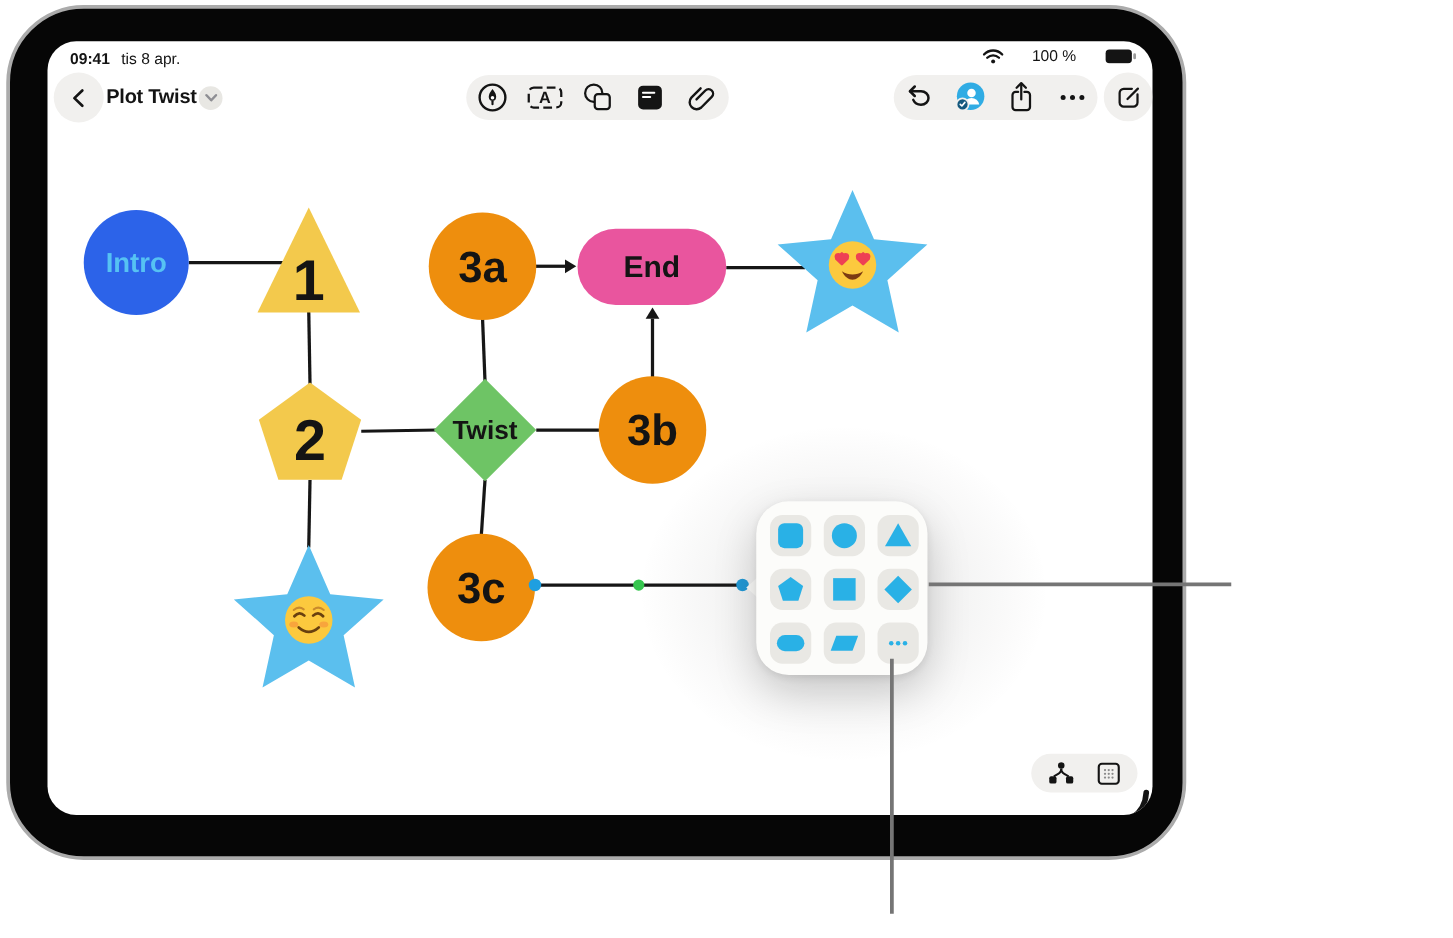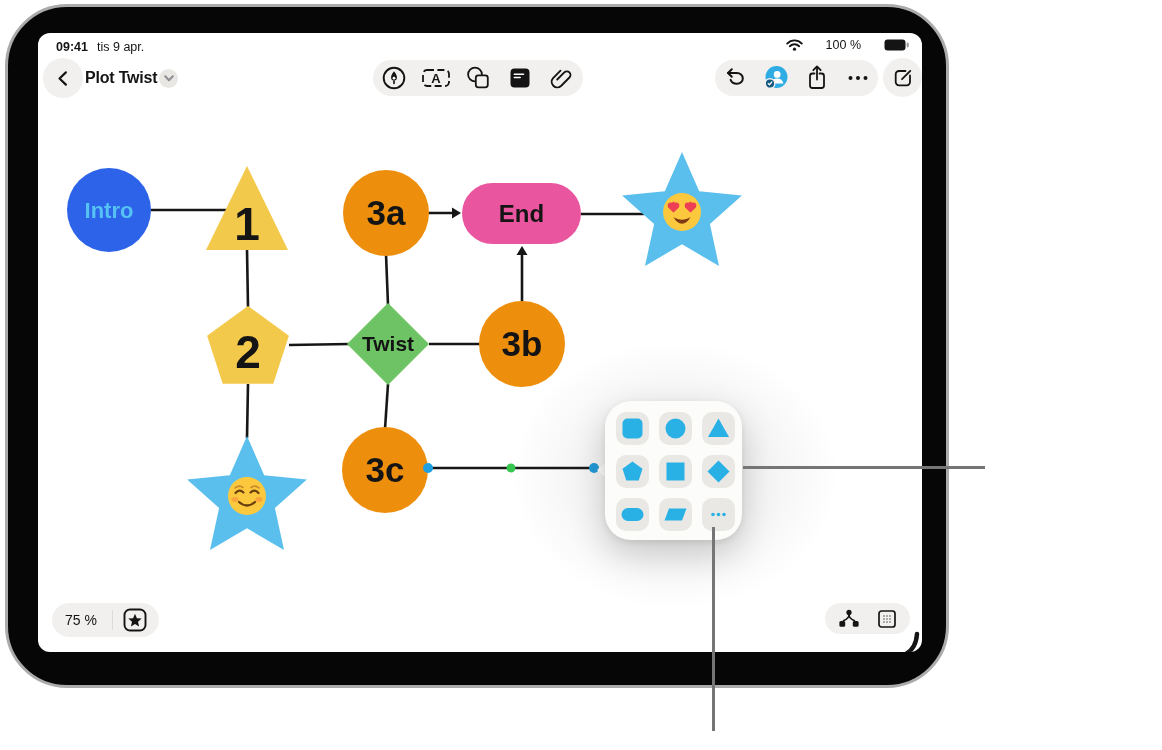--- a/index.html
+++ b/index.html
@@ -1,18 +1,18 @@
 <!DOCTYPE html>
 <html><head>
 <meta charset="utf-8">
 <style>
   *{margin:0;padding:0;box-sizing:border-box}
   body{width:1162px;height:750px;position:relative;background:#fff;font-family:"Liberation Sans",sans-serif;overflow:hidden;color:#141414}
   .device{position:absolute;left:5px;top:4px;width:944px;height:684px;background:#060606;border:3px solid #ABABAB;border-radius:62px}
-  .screen{position:absolute;left:30px;top:26px;width:884px;height:619px;border-radius:12px;background:#fff;overflow:hidden}
+  .screen{position:absolute;left:30px;top:26px;width:884px;height:619px;border-radius:23px;background:#fff;overflow:hidden}
   .status-left{position:absolute;left:18px;top:7px;font-size:12.5px;display:flex;gap:9px;align-items:center}
   .status-left .time{font-weight:700}
   .status-right{position:absolute;right:12px;top:5px;display:flex;gap:23px;align-items:center;font-size:12.5px}
   .round-btn{position:absolute;width:40px;height:40px;border-radius:50%;background:#F1F0EE;border:none;display:flex;align-items:center;justify-content:center}
   .title{position:absolute;left:47px;top:36px;font-size:16px;letter-spacing:-0.2px;font-weight:700}
   .title-chevron{position:absolute;left:121px;top:36px;width:19px;height:19px;border-radius:50%;border:none;background:#E8E7E3;display:flex;align-items:center;justify-content:center}
   .pill{position:absolute;background:#F1F0EE;border-radius:18px;display:flex;align-items:center}
   .tool-pill{left:335px;top:27px;width:210px;height:36px;justify-content:space-between;padding:0 6px}
   .action-pill{left:677px;top:27px;width:163px;height:36px;justify-content:space-between;padding:0 5px}
   .tool-btn{width:30px;height:30px;display:flex;align-items:center;justify-content:center;background:none;border:none}
@@ -34,21 +34,21 @@
   svg{display:block}
 </style>
 </head>
 <body>
 
 <div class="device">
   <div class="screen">
 
     <div class="status-left">
       <span class="time">09:41</span>
-      <span class="date">tis 9 apr.</span>
+      <span class="date">tis 8 apr.</span>
     </div>
     <div class="status-right">
       <svg width="17" height="12" viewBox="0 0 17 12">
         <path d="M1.2 4.6 C3.2 2.5 5.7 1.4 8.5 1.4 C11.3 1.4 13.8 2.5 15.8 4.6" stroke="#141414" stroke-width="1.9" fill="none" stroke-linecap="round"></path>
         <path d="M3.8 7.2 C5.1 6 6.7 5.3 8.5 5.3 C10.3 5.3 11.9 6 13.2 7.2" stroke="#141414" stroke-width="1.9" fill="none" stroke-linecap="round"></path>
         <circle cx="8.5" cy="10.2" r="1.6" fill="#141414"></circle>
       </svg>
       <span>100 %</span>
       <svg width="26" height="12" viewBox="0 0 26 12">
         <rect x="0.5" y="0.5" width="21" height="11" rx="3" fill="#141414"></rect>
@@ -291,30 +291,20 @@
         </button>
         <button class="shape-btn">
           <svg width="33" height="33" viewBox="-16.5 -16.5 33 33">
             <circle cx="-5.5" cy="0" r="1.8" fill="#29B1E6"></circle>
             <circle cx="0" cy="0" r="1.8" fill="#29B1E6"></circle>
             <circle cx="5.5" cy="0" r="1.8" fill="#29B1E6"></circle>
           </svg>
         </button>
       </div>
 
-    <div class="pill zoom-pill">
-      <span class="zoom-label">75 %</span>
-      <div class="pill-divider"></div>
-      <button class="tool-btn" style="width:26px">
-        <svg id="fav-star" width="24" height="24" viewBox="0 0 24 24">
-          <rect x="1.5" y="1.5" width="21" height="21" rx="5.5" stroke="#141414" stroke-width="1.9" fill="none"></rect>
-        <polygon points="12.0,5.8 13.9,10.3 18.7,10.6 15.0,13.8 16.1,18.5 12.0,16.0 7.9,18.5 9.0,13.8 5.3,10.6 10.1,10.3" fill="#141414"></polygon>
-          </svg>
-      </button>
-    </div>
     <div class="pill br-pill">
       <button class="tool-btn" style="width:26px">
         <svg width="24" height="19" viewBox="0 0 24 19">
           <circle cx="12" cy="3.4" r="2.6" fill="#141414"></circle>
           <path d="M12 6 C12 9.5 9.2 10.4 6 12" stroke="#141414" stroke-width="1.6" fill="none"></path>
           <path d="M12 6 C12 9.5 14.8 10.4 18 12" stroke="#141414" stroke-width="1.6" fill="none"></path>
           <rect x="2.4" y="12" width="5.8" height="5.8" rx="1.5" fill="#141414"></rect>
           <rect x="15.8" y="12" width="5.8" height="5.8" rx="1.5" fill="#141414"></rect>
         </svg>
       </button>

